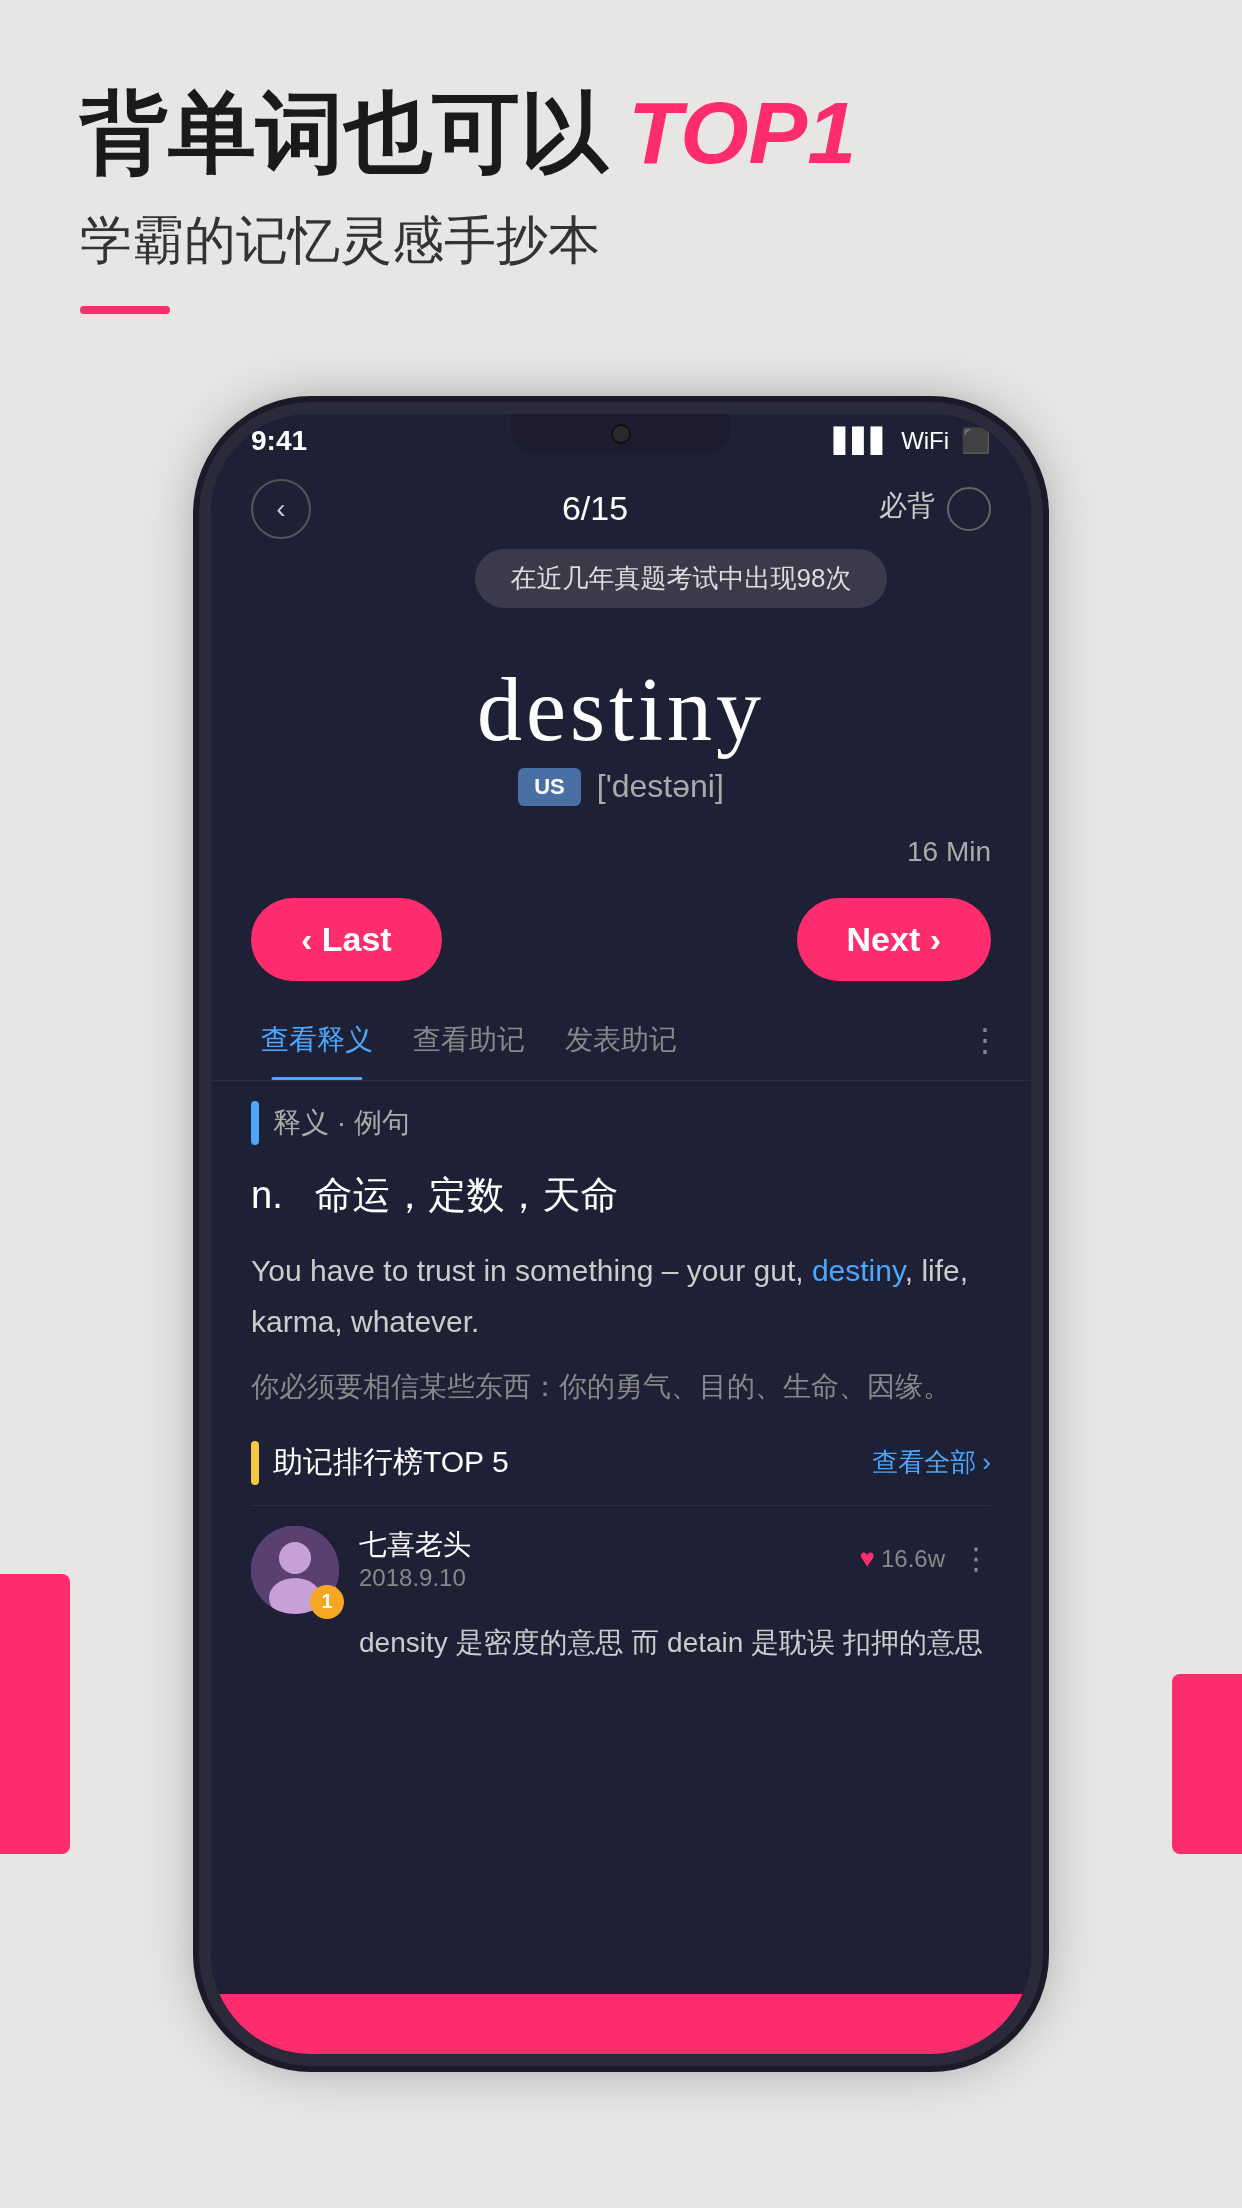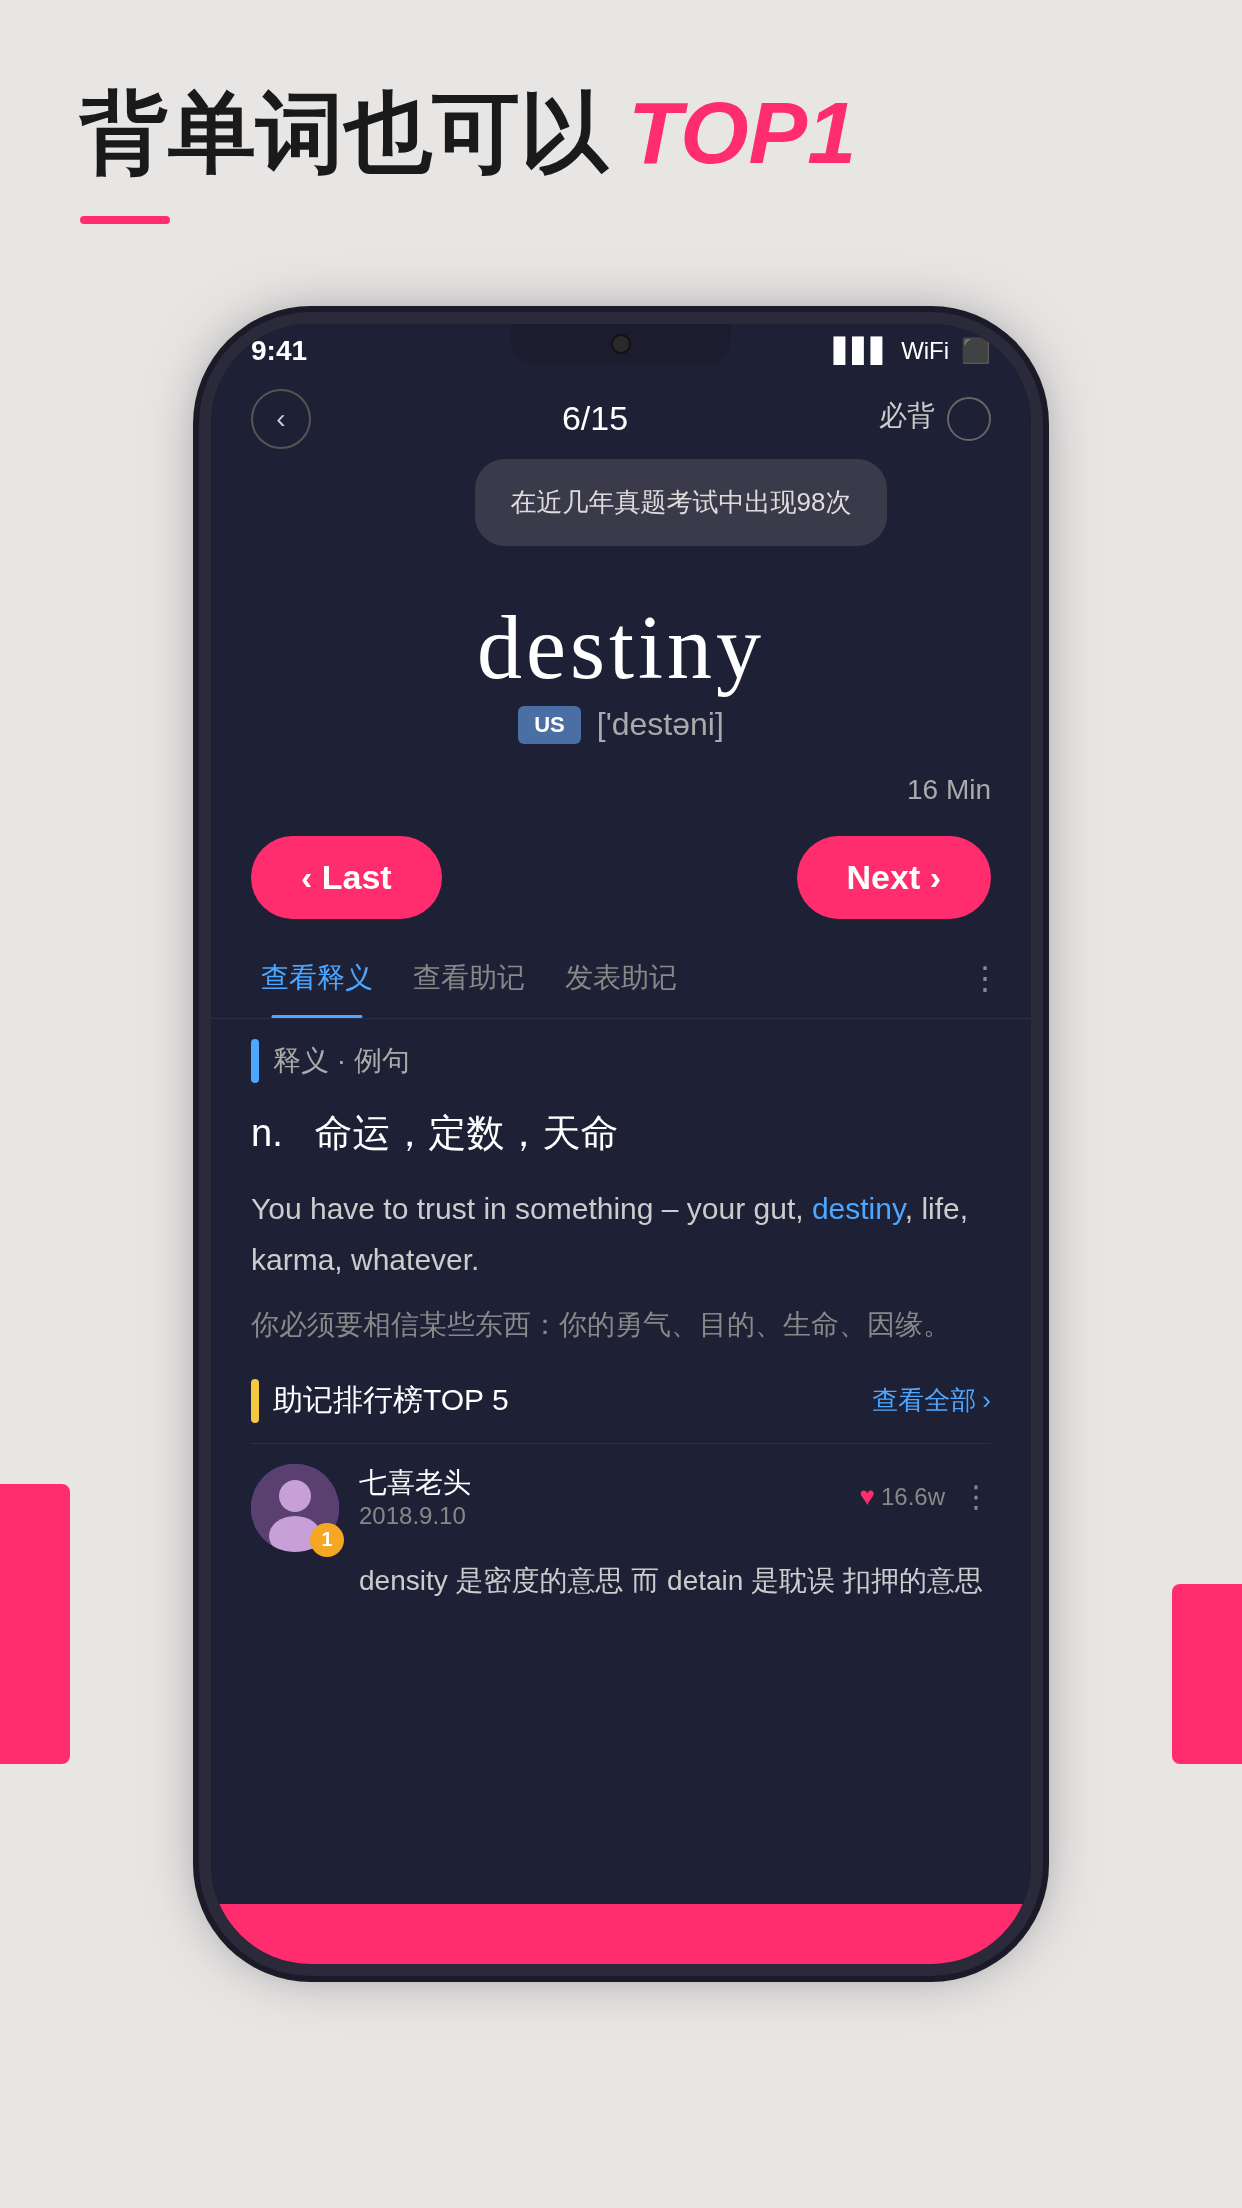--- a/index.html
+++ b/index.html
@@ -184,21 +184,21 @@
       height: 44px;
       border-radius: 50%;
       border: 2px solid #666;
       background: transparent;
     }
 
     
     .tooltip-bar {
       background: #3a3a4a;
       border-radius: 30px;
-      padding: 26px 36px;
+      padding: 12px 36px;
       margin: 0 auto 0 auto;
       width: fit-content;
       color: #ddd;
       font-size: 26px;
       position: relative;
       left: 60px;
     }
 
     
     .word-section {
@@ -553,20 +553,21 @@
 </head>
 <body>
 
 <div class="page-bg">
 
   <div class="top-text">
     <div class="top-title">
       <span>背单词也可以</span>
       <span class="top-title-highlight">TOP1</span>
     </div>
+    <div class="top-subtitle">学霸的记忆灵感手抄本</div>
     <div class="top-divider"></div>
   </div>
 
   <div class="phone-wrapper">
 
     <div class="pink-left-bar"></div>
     <div class="pink-right-bar"></div>
 
     <div class="phone-outer">
 

